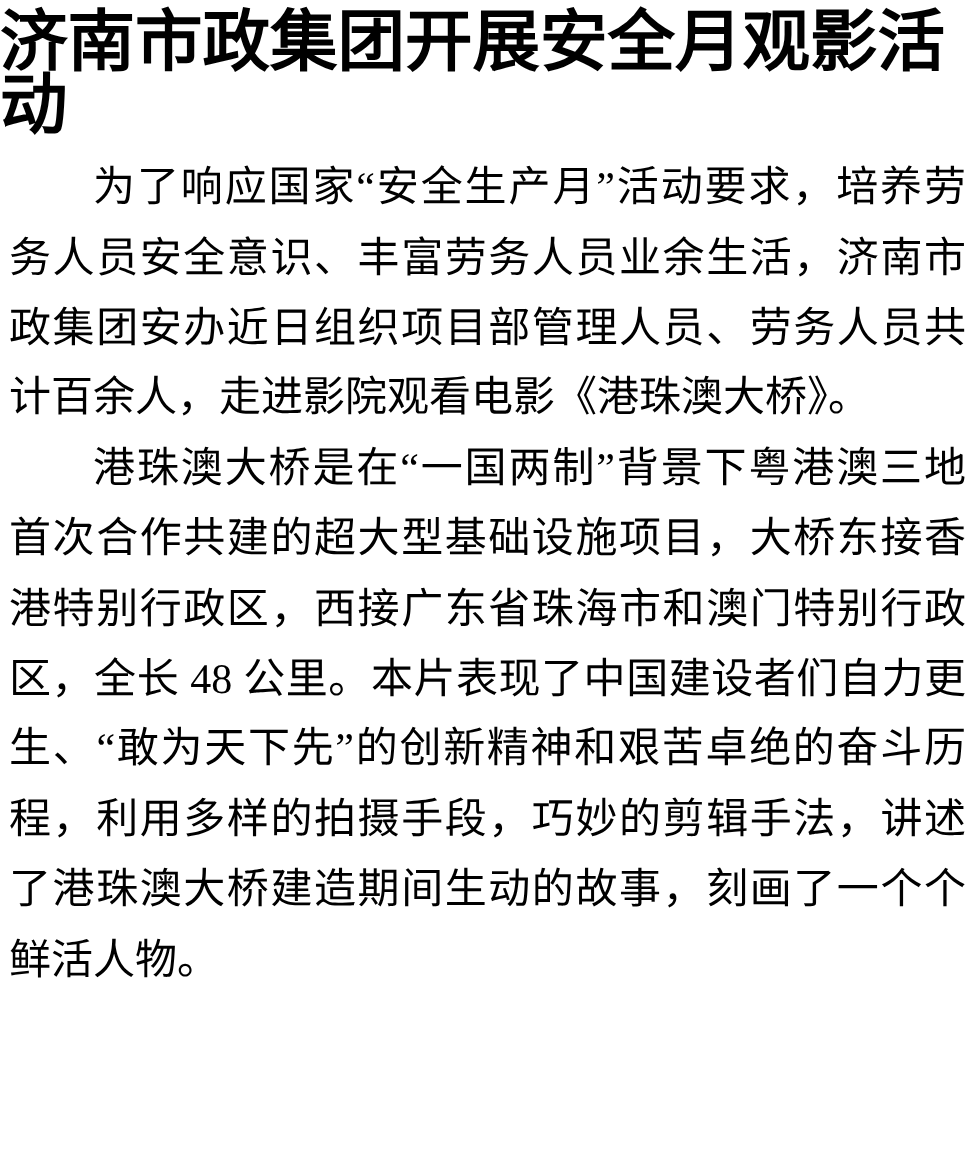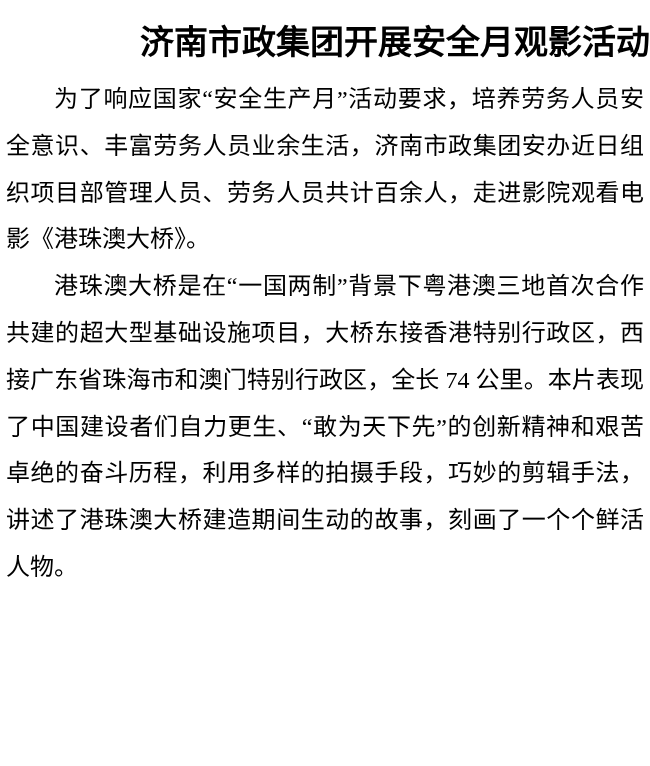--- a/index.html
+++ b/index.html
@@ -12,46 +12,46 @@
       width: 650px;
       height: 766px;
       background: #ffffff;
       color: #000000;
       overflow: hidden;
       font-family: "Liberation Serif", "DejaVu Serif", serif;
       box-sizing: border-box;
     }
     .doc-title {
       margin: 0;
-      padding-top: 22px;
-      font-size: 34px;
+      padding-top: 7px;
+      font-size: 45px;
       line-height: 42px;
       font-weight: bold;
-      text-align: right;
+      text-align: left;
       letter-spacing: 0px;
       color: #000000;
       font-family: "Liberation Serif", "DejaVu Serif", serif;
     }
     .doc-body {
       margin: 12px 6px 0 6px;
-      font-size: 24px;
+      font-size: 28px;
       line-height: 46.8px;
       text-align: justify;
       text-justify: inter-ideograph;
       color: #000000;
     }
     .doc-body p {
       margin: 0;
       padding: 0;
       text-indent: 2em;
     }
   </style>
 </head>
 <body>
 
 <div class="page">
   <h1 class="doc-title">济南市政集团开展安全月观影活动</h1>
 
   <div class="doc-body">
     <p>为了响应国家“安全生产月”活动要求，培养劳务人员安全意识、丰富劳务人员业余生活，济南市政集团安办近日组织项目部管理人员、劳务人员共计百余人，走进影院观看电影《港珠澳大桥》。</p>
-    <p>港珠澳大桥是在“一国两制”背景下粤港澳三地首次合作共建的超大型基础设施项目，大桥东接香港特别行政区，西接广东省珠海市和澳门特别行政区，全长 74 公里。本片表现了中国建设者们自力更生、“敢为天下先”的创新精神和艰苦卓绝的奋斗历程，利用多样的拍摄手段，巧妙的剪辑手法，讲述了港珠澳大桥建造期间生动的故事，刻画了一个个鲜活人物。</p>
+    <p>港珠澳大桥是在“一国两制”背景下粤港澳三地首次合作共建的超大型基础设施项目，大桥东接香港特别行政区，西接广东省珠海市和澳门特别行政区，全长 48 公里。本片表现了中国建设者们自力更生、“敢为天下先”的创新精神和艰苦卓绝的奋斗历程，利用多样的拍摄手段，巧妙的剪辑手法，讲述了港珠澳大桥建造期间生动的故事，刻画了一个个鲜活人物。</p>
   </div>
 </div>
 
 </body></html>

